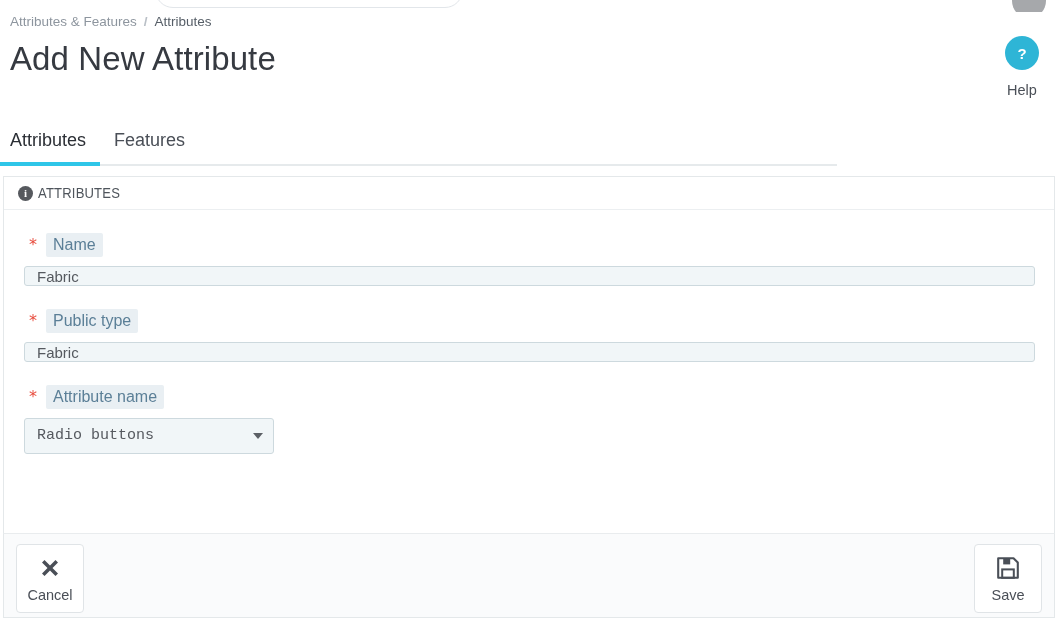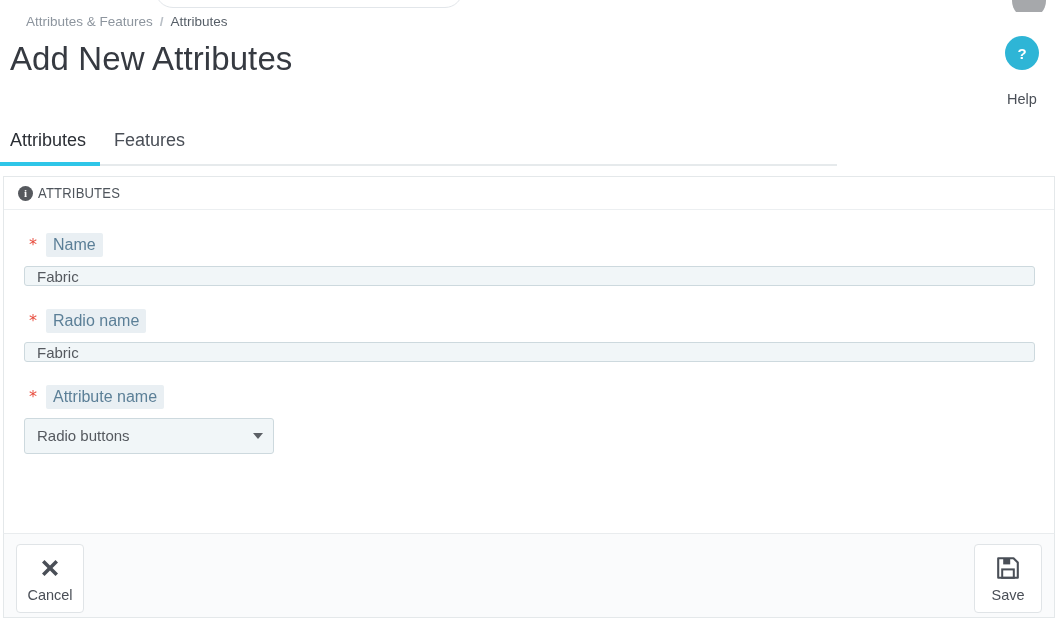--- a/index.html
+++ b/index.html
@@ -56,21 +56,20 @@
     padding: 0 10px;
   }
   .breadcrumb {
     font-size: 13.5px;
     line-height: 20px;
     white-space: nowrap;
   }
   .breadcrumb .crumb-link {
     color: #8d959e;
     text-decoration: none;
-    margin-left: 16px;
   }
   .breadcrumb .crumb-sep {
     color: #b9bfc6;
     margin: 0 7px;
     font-weight: bold;
   }
   .breadcrumb .crumb-current {
     color: #565e67;
   }
   .page-title {
@@ -96,21 +95,21 @@
     height: 34px;
     margin: 0 auto;
     border-radius: 50%;
     background: #2eb5d6;
     display: flex;
     align-items: center;
     justify-content: center;
   }
   .help-circle svg { display: block; }
   .help-label {
-    margin-top: 20px;
+    margin-top: 11px;
     font-size: 14.5px;
     color: #4a4f57;
     line-height: 18px;
   }
 
   
   .tabs {
     position: absolute;
     top: 124px;
     left: 0;
@@ -229,21 +228,21 @@
     width: 250px;
   }
   .select-input {
     width: 250px;
     height: 36px;
     padding: 0 28px 0 12px;
     background: #f1f6f8;
     border: 1px solid #cdd9de;
     border-radius: 3px;
     font-size: 15px;
-    font-family: Liberation Sans, sans-serif;
+    font-family: Liberation Mono, monospace;
     color: #55595f;
     line-height: 34px;
     cursor: pointer;
   }
   .select-caret {
     position: absolute;
     right: 11px;
     top: 15px;
     width: 0;
     height: 0;
@@ -296,21 +295,21 @@
 
 <div class="top-chrome">
   <div class="top-searchbox"></div>
   <div class="top-avatar"></div>
 </div>
 
 <div class="header">
   <div class="breadcrumb">
     <a class="crumb-link" href="#">Attributes &amp; Features</a><span class="crumb-sep">/</span><span class="crumb-current">Attributes</span>
   </div>
-  <h1 class="page-title">Add New Attributes</h1>
+  <h1 class="page-title">Add New Attribute</h1>
 </div>
 
 <div class="help-widget">
   <div class="help-circle">
     <svg width="20" height="20" viewBox="0 0 20 20" aria-hidden="true">
       <text x="10" y="15.5" text-anchor="middle" font-family="Liberation Sans, sans-serif" font-size="15" font-weight="bold" fill="#ffffff">?</text>
     </svg>
   </div>
   <div class="help-label">Help</div>
 </div>
@@ -331,21 +330,21 @@
       <div class="form-label-row">
         <span class="req-star">*</span>
         <span class="field-label">Name</span>
       </div>
       <input class="text-input" type="text" value="Fabric" style="">
     </div>
 
     <div class="form-group">
       <div class="form-label-row">
         <span class="req-star">*</span>
-        <span class="field-label">Radio name</span>
+        <span class="field-label">Public type</span>
       </div>
       <input class="text-input" type="text" value="Fabric" style="">
     </div>
 
     <div class="form-group">
       <div class="form-label-row">
         <span class="req-star">*</span>
         <span class="field-label">Attribute name</span>
       </div>
       <div class="select-wrap">

